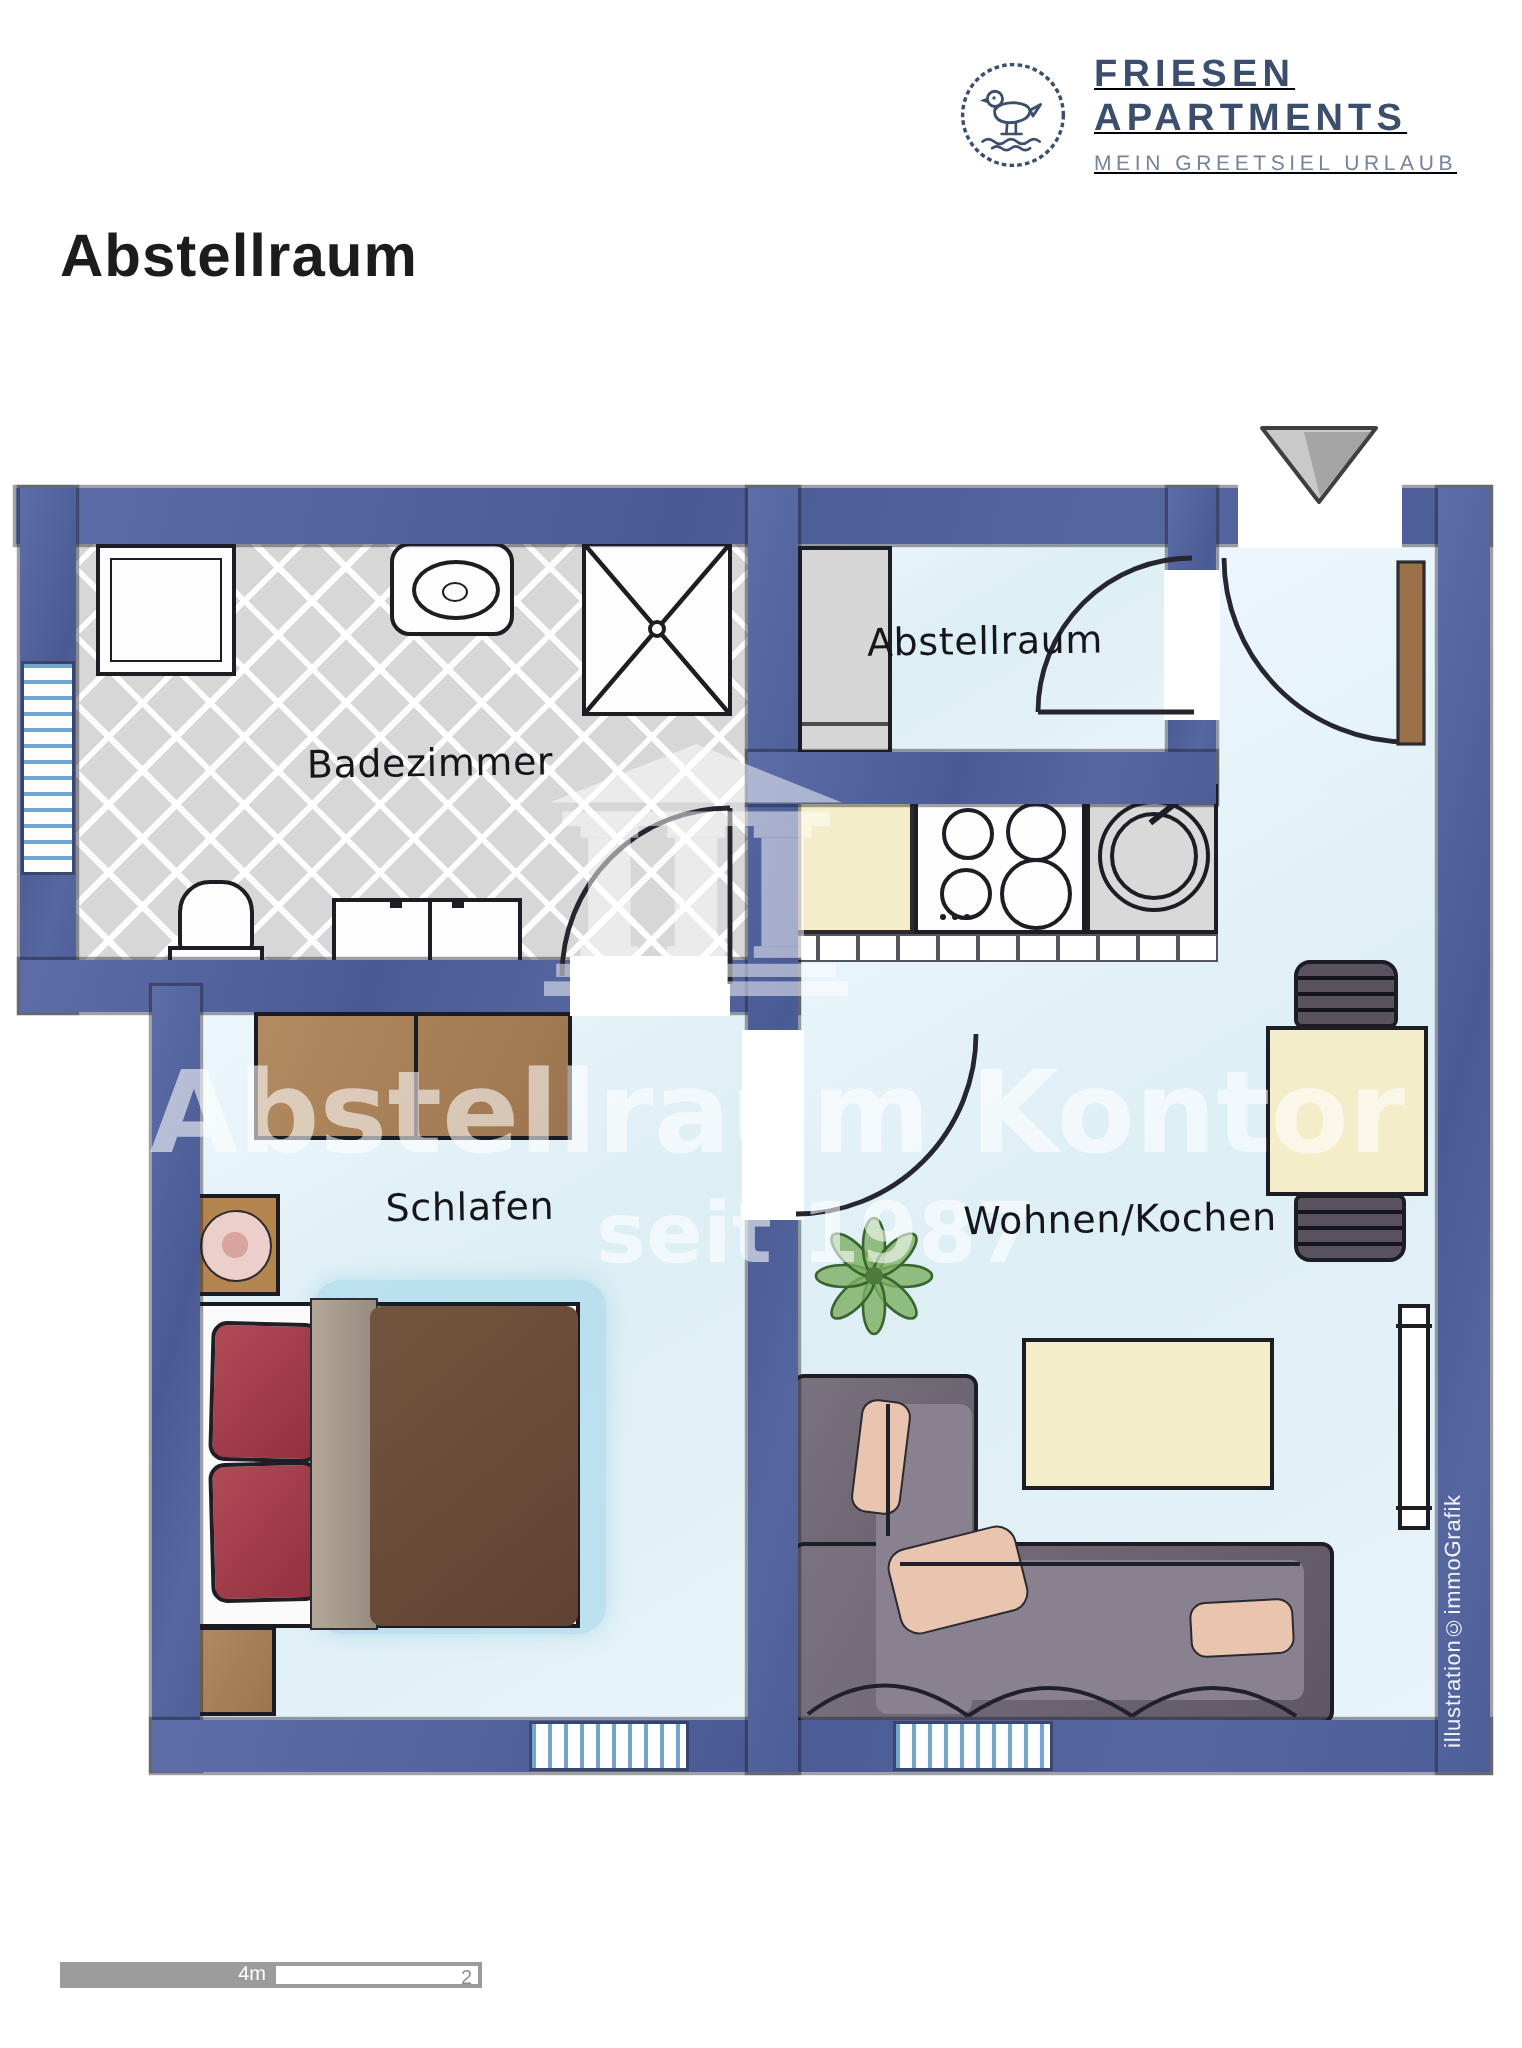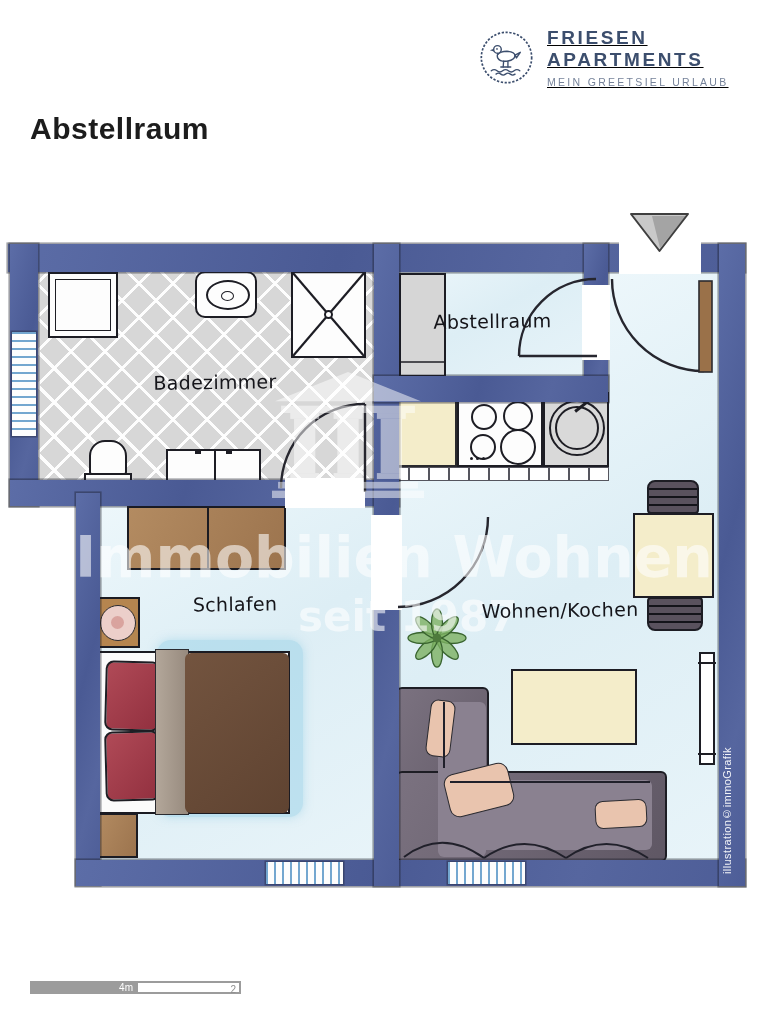--- a/index.html
+++ b/index.html
@@ -235,21 +235,21 @@
         <line x1="444" y1="702" x2="444" y2="768"></line>
         <line x1="450" y1="782" x2="650" y2="782"></line>
       </g>
     </svg>
 
     <div class="room-label" style="left:120px;top:371px;width:190px;">Badezimmer</div>
     <div class="room-label" style="left:400px;top:310px;width:185px;">Abstellraum</div>
     <div class="room-label" style="left:140px;top:593px;width:190px;">Schlafen</div>
     <div class="room-label" style="left:460px;top:599px;width:200px;">Wohnen/Kochen</div>
 
-    <div class="wm1">S Immobilien Wohnen</div>
+    <div class="wm1">S Abstellraum Kontor</div>
     <div class="wm2">seit 1987</div>
     <div class="wm-temple">
       <svg viewBox="0 0 100 86" width="152" height="126" preserveAspectRatio="none">
         <g fill="#ffffff">
           <polygon points="50,0 98,20 2,20"></polygon>
           <rect x="6" y="23" width="88" height="5"></rect>
           <rect x="12" y="28" width="19" height="4"></rect>
             <rect x="14.5" y="32" width="14" height="37"></rect>
             <rect x="12" y="69" width="19" height="4"></rect>
           <rect x="40.5" y="28" width="19" height="4"></rect>

